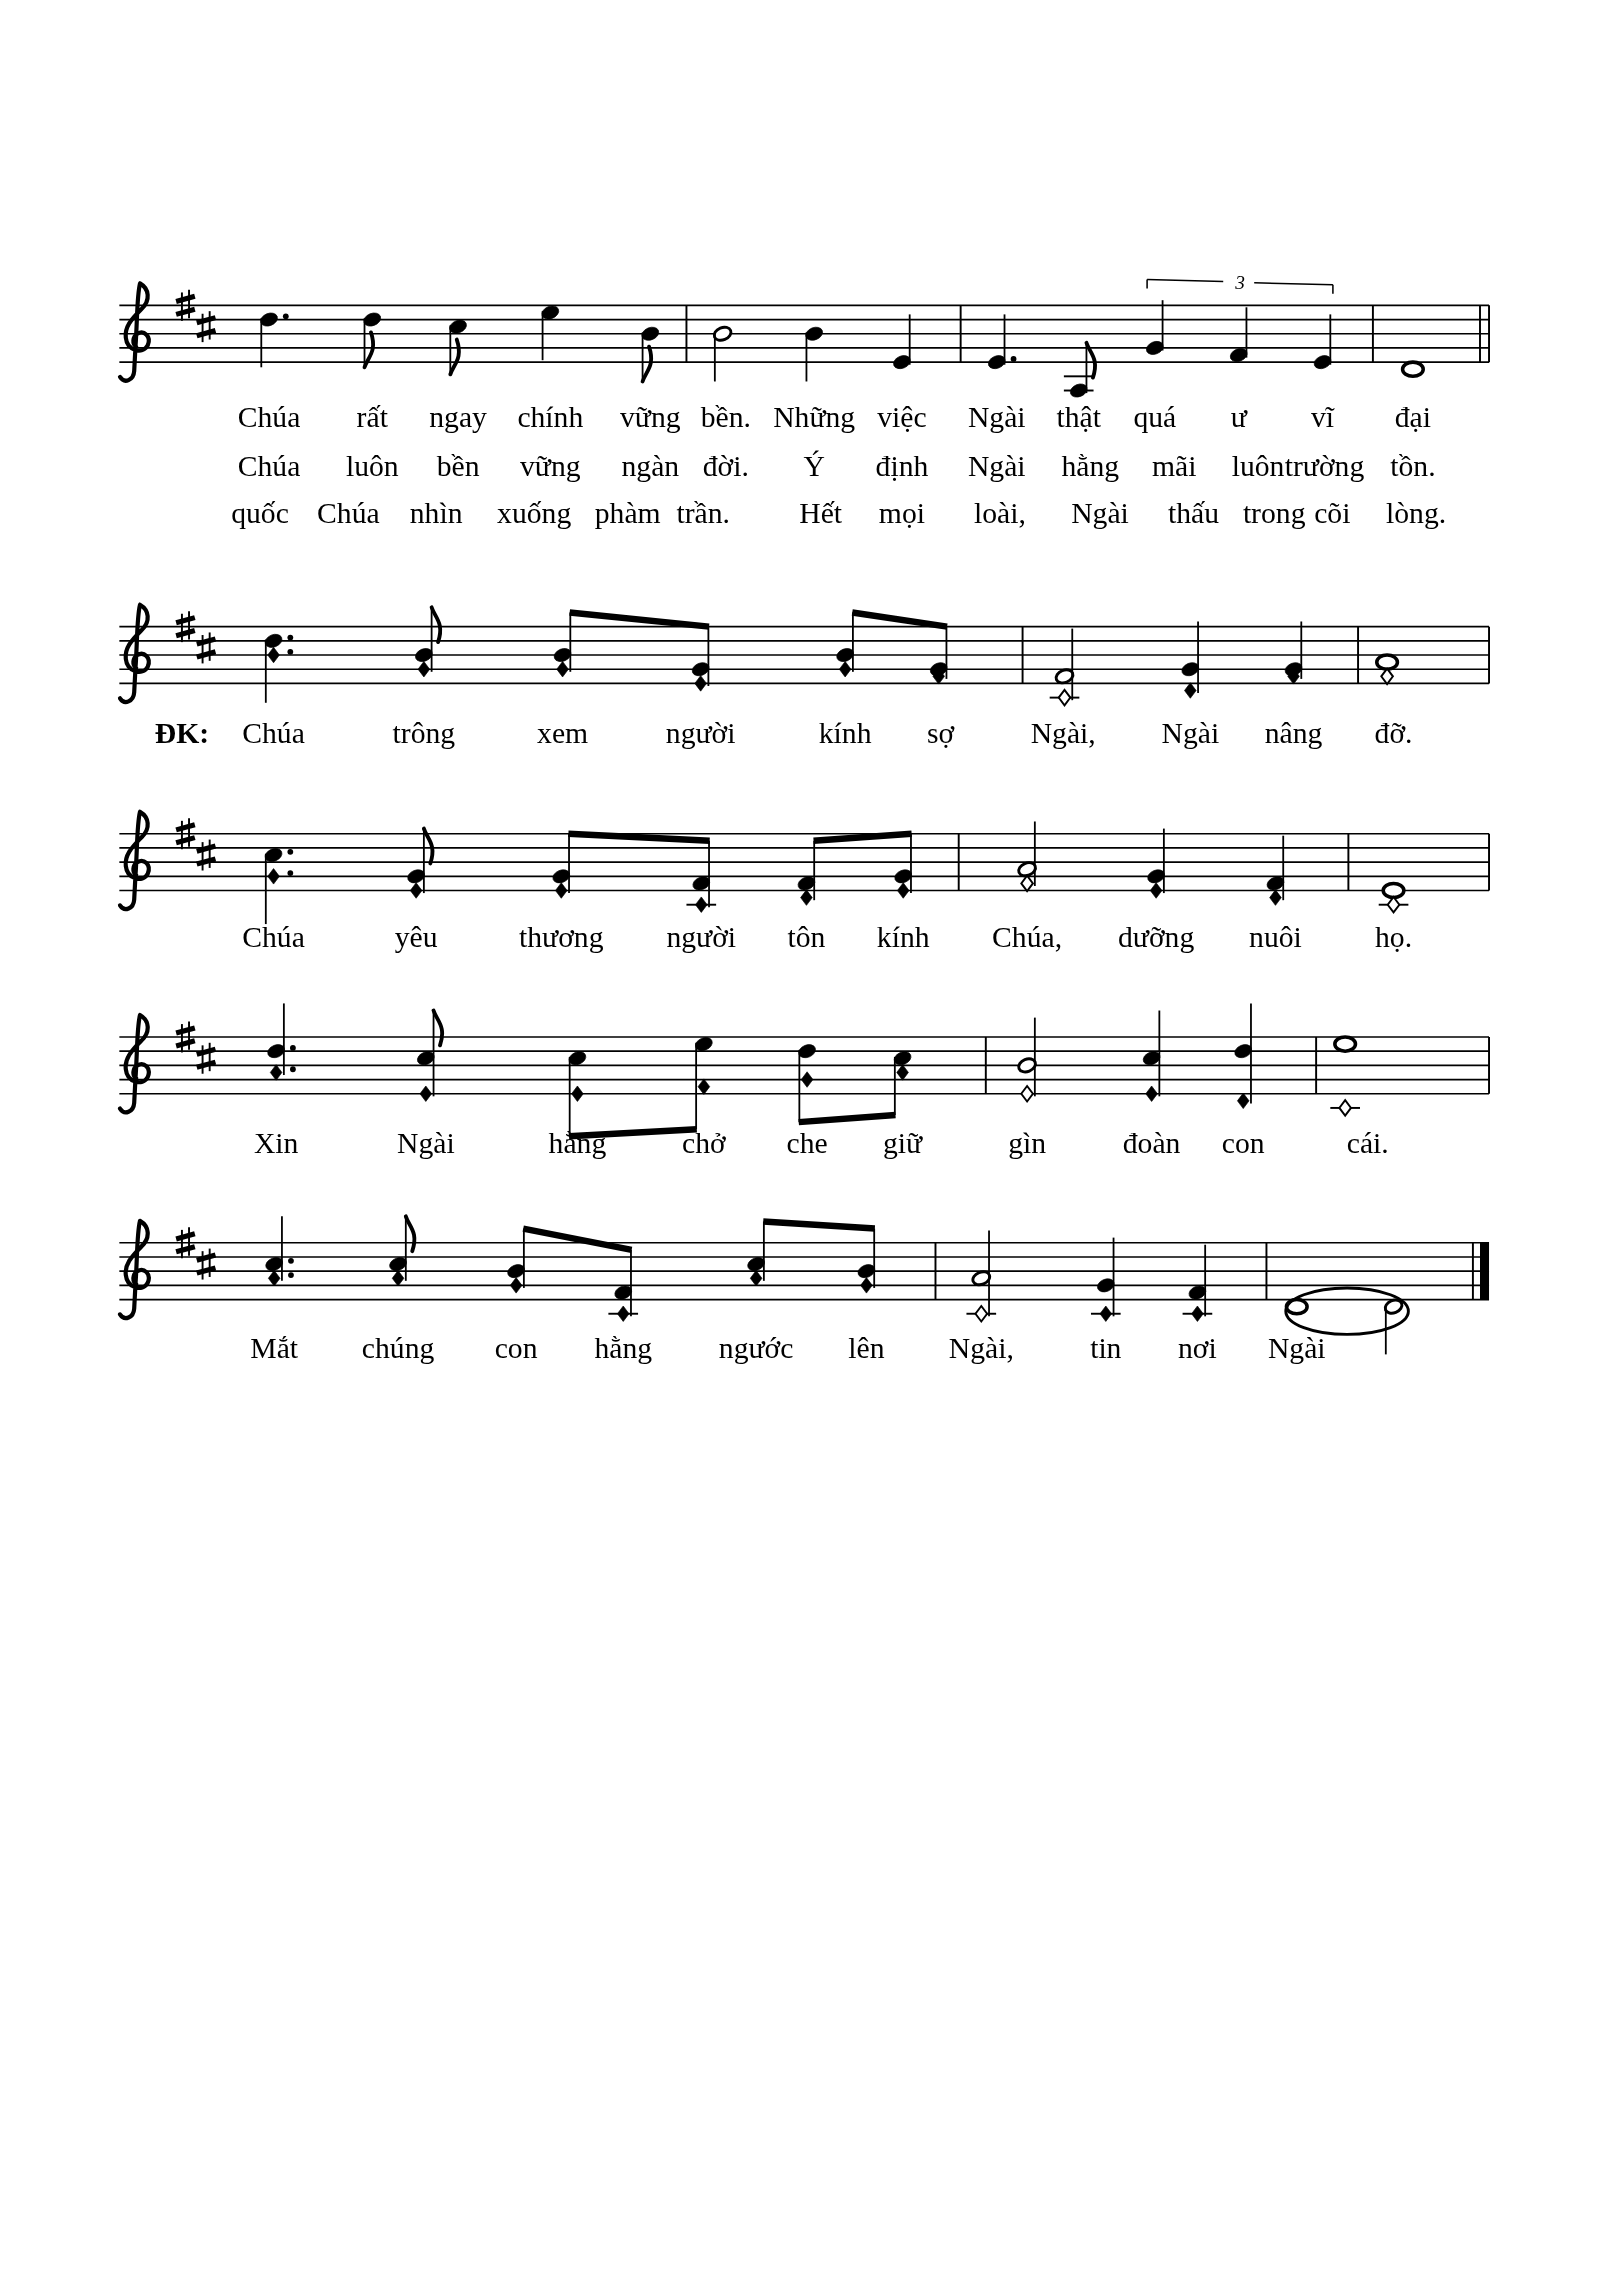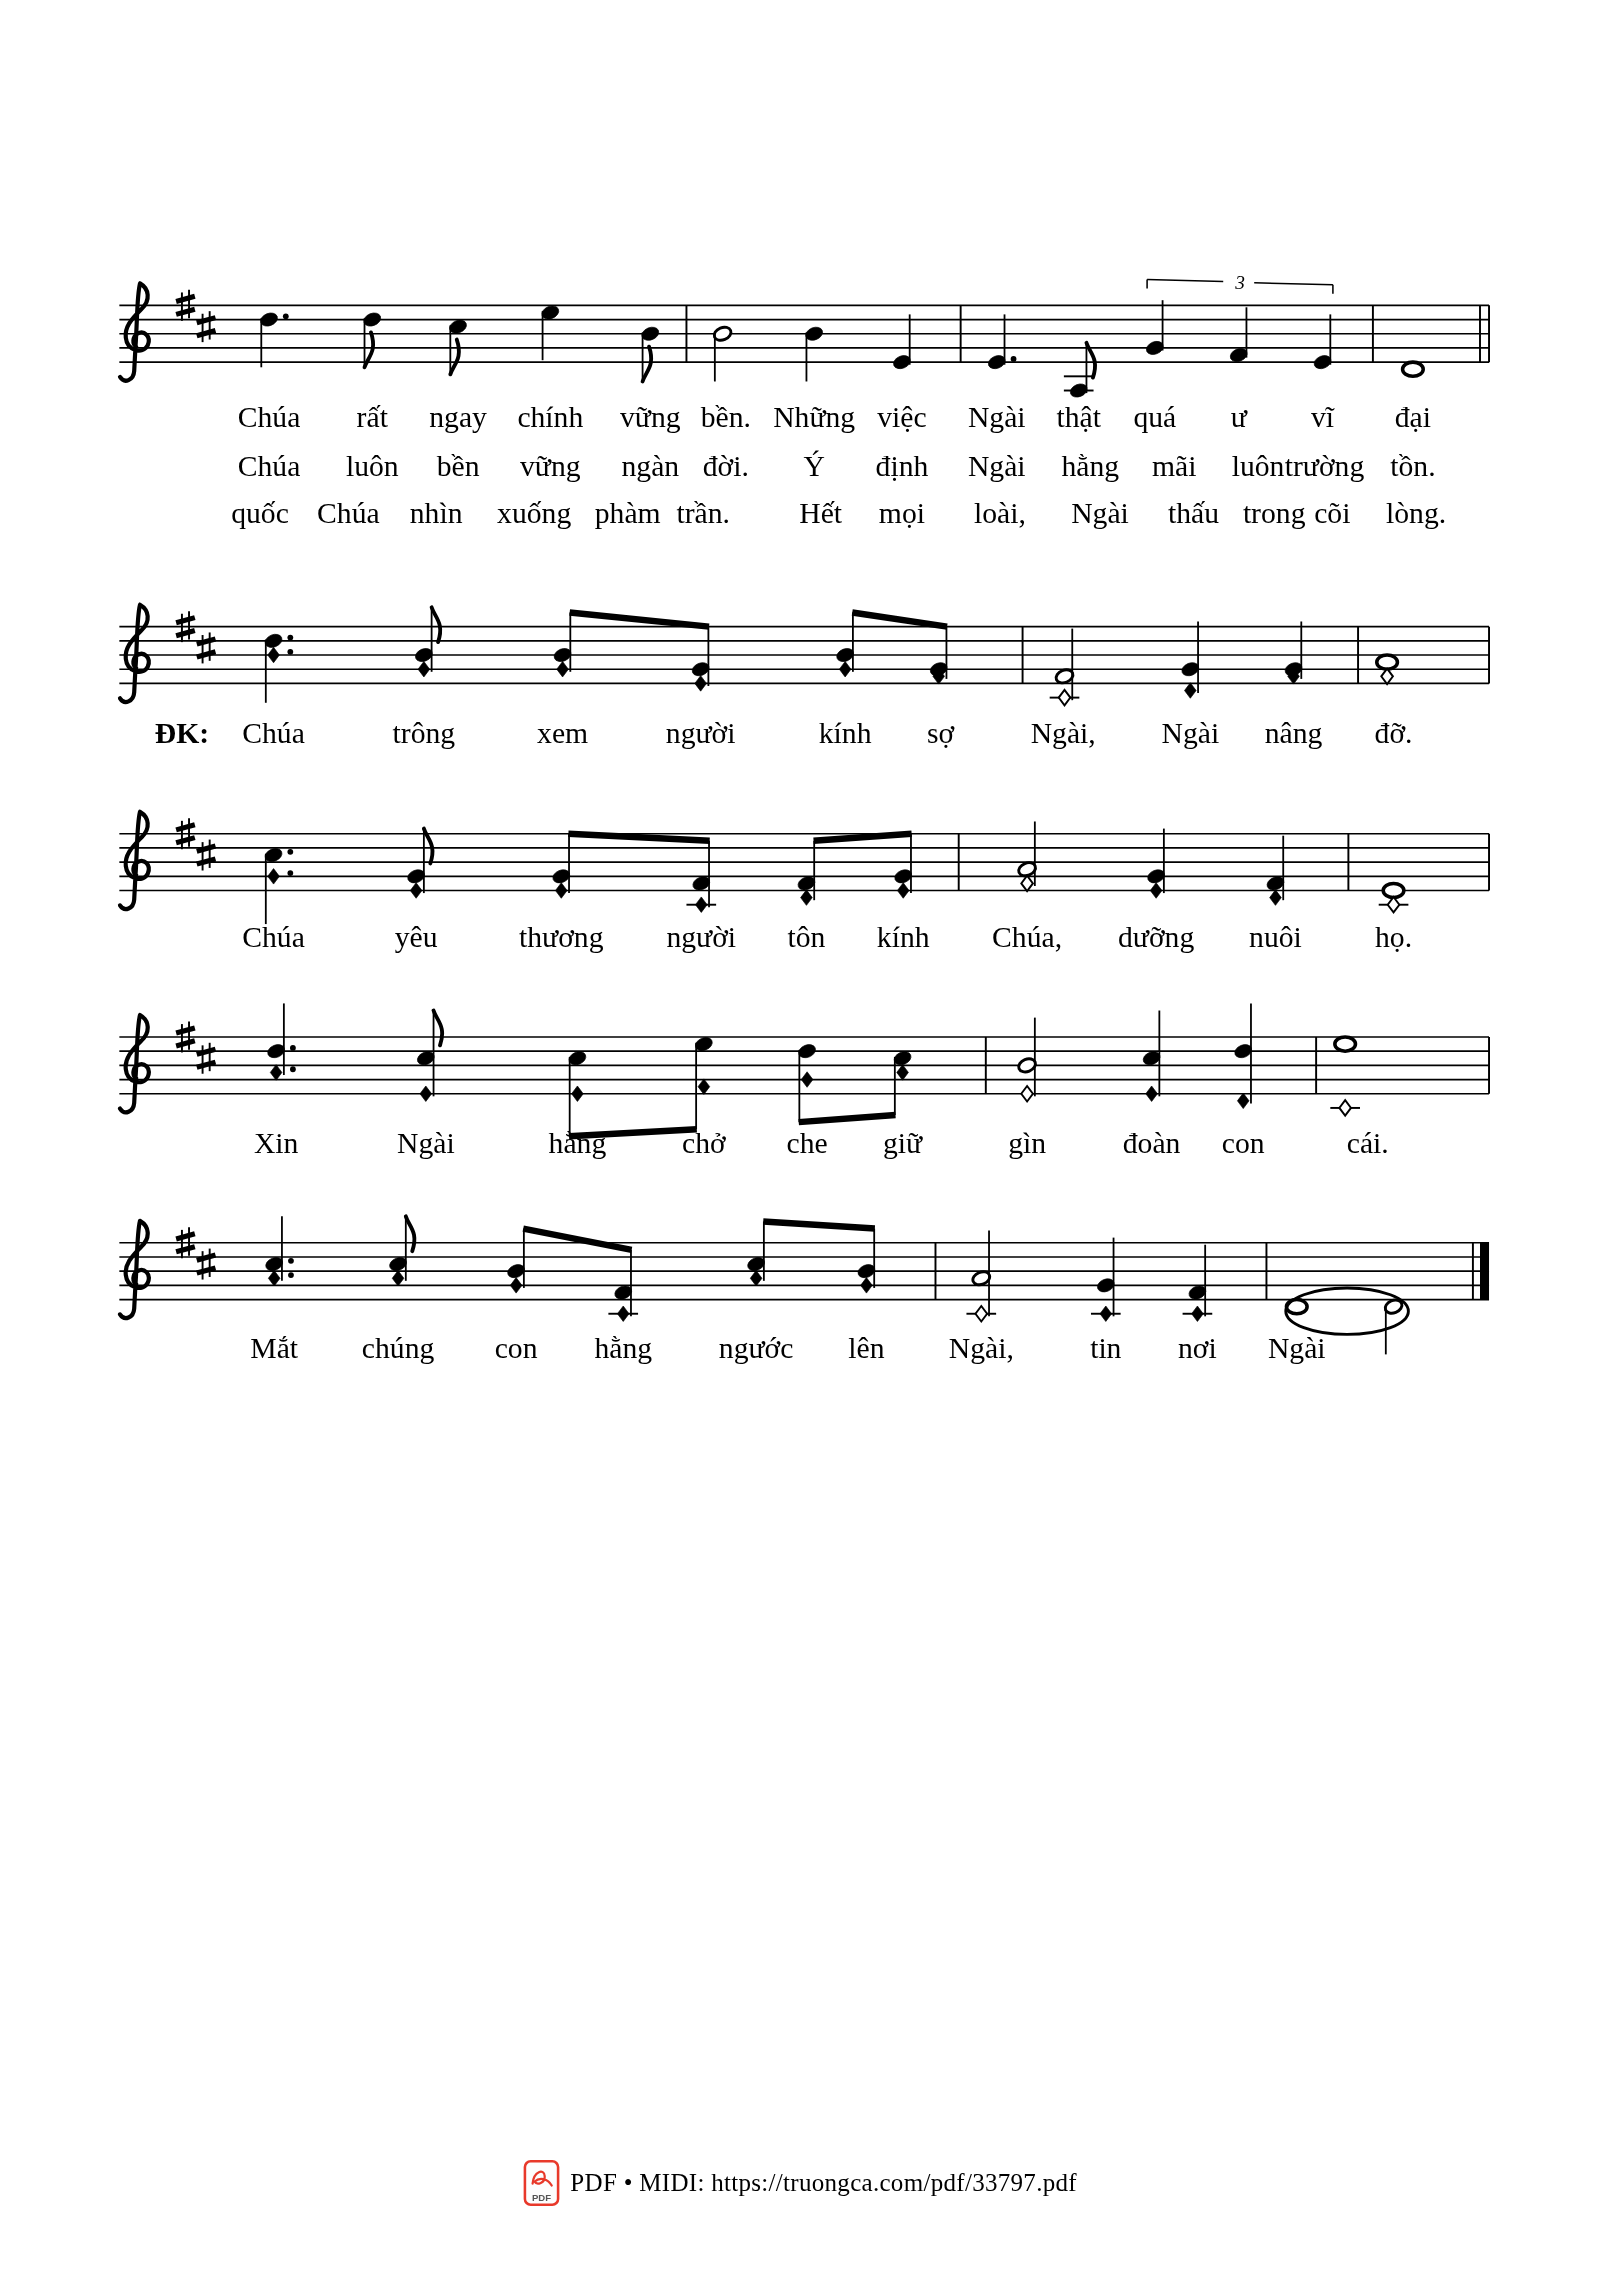--- a/index.html
+++ b/index.html
@@ -395,23 +395,15 @@
         <text x="966" y="2105" text-anchor="middle" font-size="46" font-family="Liberation Serif, serif" font-weight="normal" fill="#000000">hằng</text>
         <text x="1172" y="2105" text-anchor="middle" font-size="46" font-family="Liberation Serif, serif" font-weight="normal" fill="#000000">ngước</text>
         <text x="1343" y="2105" text-anchor="middle" font-size="46" font-family="Liberation Serif, serif" font-weight="normal" fill="#000000">lên</text>
         <text x="1521" y="2105" text-anchor="middle" font-size="46" font-family="Liberation Serif, serif" font-weight="normal" fill="#000000">Ngài,</text>
         <text x="1714" y="2105" text-anchor="middle" font-size="46" font-family="Liberation Serif, serif" font-weight="normal" fill="#000000">tin</text>
         <text x="1856" y="2105" text-anchor="middle" font-size="46" font-family="Liberation Serif, serif" font-weight="normal" fill="#000000">nơi</text>
         <text x="2010" y="2105" text-anchor="middle" font-size="46" font-family="Liberation Serif, serif" font-weight="normal" fill="#000000">Ngài</text>
       </g>
     </svg>
 
-  <div class="footer">
-    <svg width="37" height="48" viewBox="0 0 58 74">
-      <rect x="3" y="3" width="52" height="68" rx="9" fill="#fdfdfd" stroke="#e8392a" stroke-width="4"></rect>
-      <path d="M 15,38 C 17,18 33,14 34,26 C 35,37 22,41 18,35 C 26,27 39,30 45,41" fill="none" stroke="#e8392a" stroke-width="3.5" stroke-linecap="round"></path>
-      <text x="29" y="65" text-anchor="middle" font-family="Liberation Sans, sans-serif" font-size="15" font-weight="bold" fill="#555555">PDF</text>
-    </svg>
-    <span class="footer-text">PDF • MIDI: https://truongca.com/pdf/33797.pdf</span>
-  </div>
 
 </div>
 
 
 </body></html>

